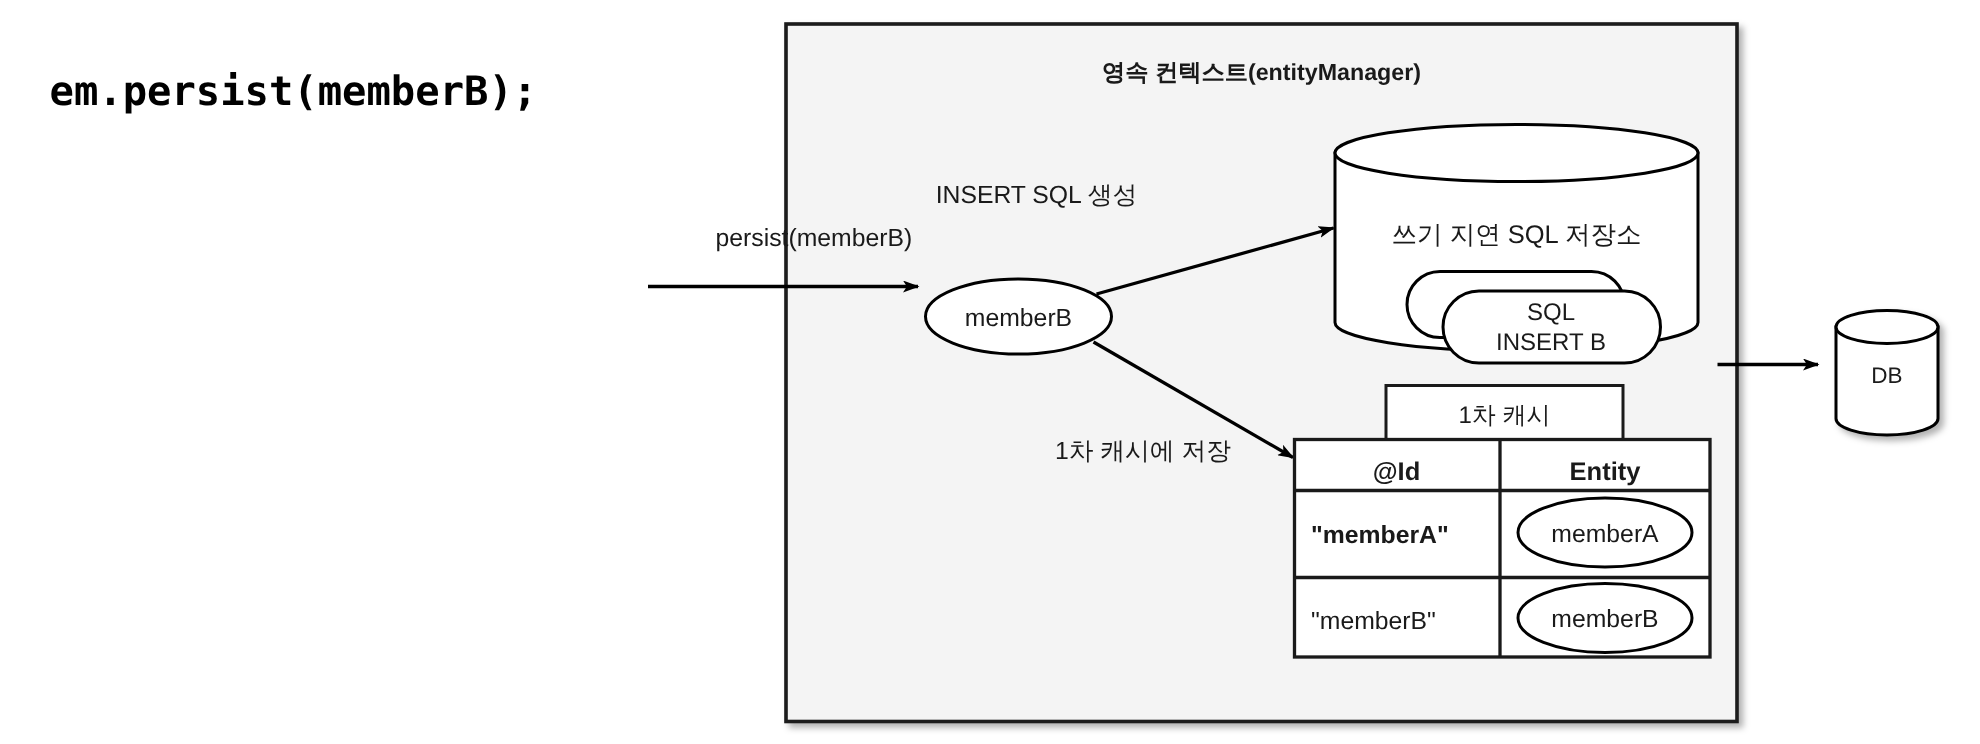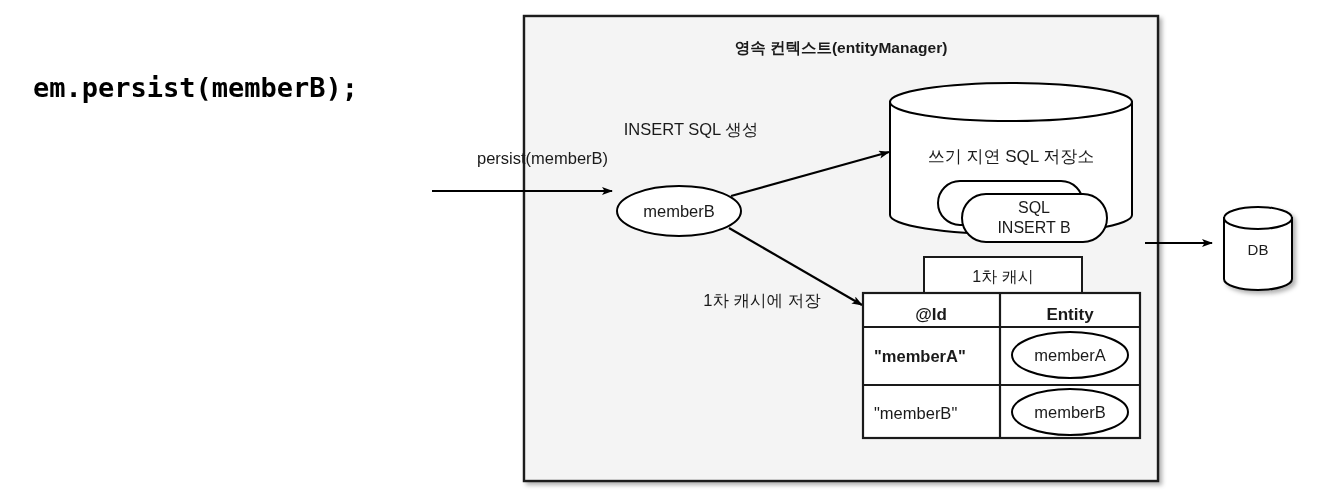--- a/index.html
+++ b/index.html
@@ -20,21 +20,21 @@
     width: 1320px;
     height: 496px;
   }
   #diagram-svg {
     position: absolute;
     left: 0; top: 0;
   }
   .code-label {
     position: absolute;
     left: 33px;
-    top: 72px;
+    top: 46px;
     font-family: "DejaVu Sans Mono", "Liberation Mono", monospace;
     font-weight: bold;
     font-size: 27px;
     letter-spacing: 0px;
     color: #000000;
     white-space: nowrap;
   }
   
   .t {
     font-family: "Liberation Sans", sans-serif;

